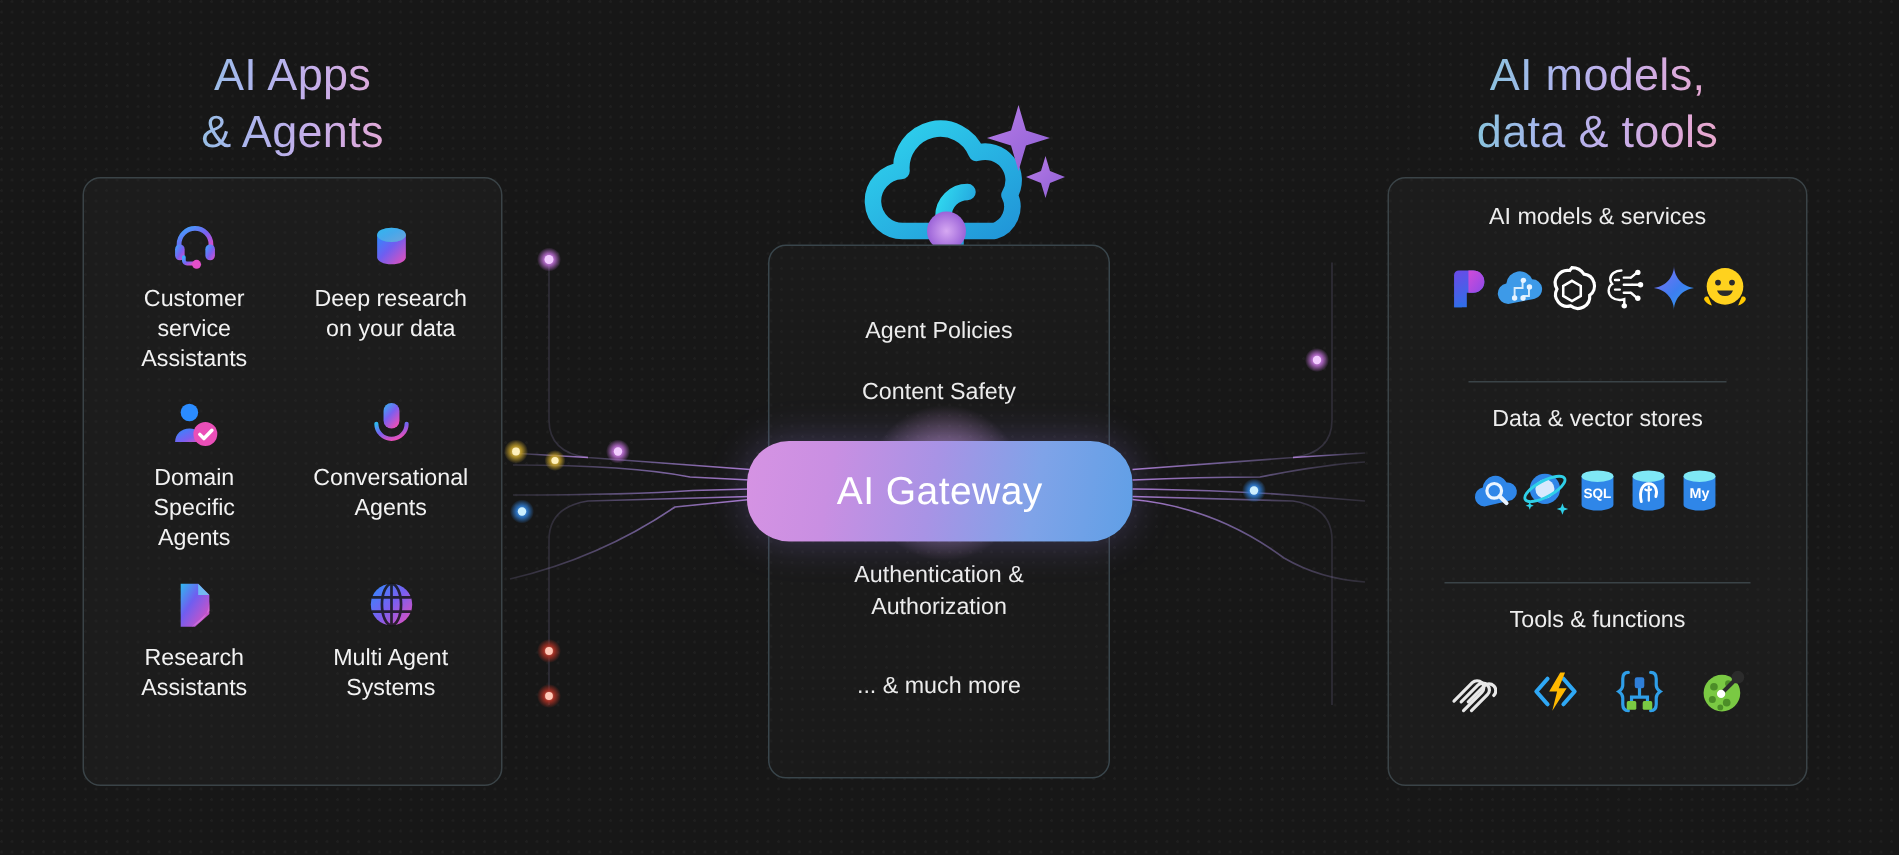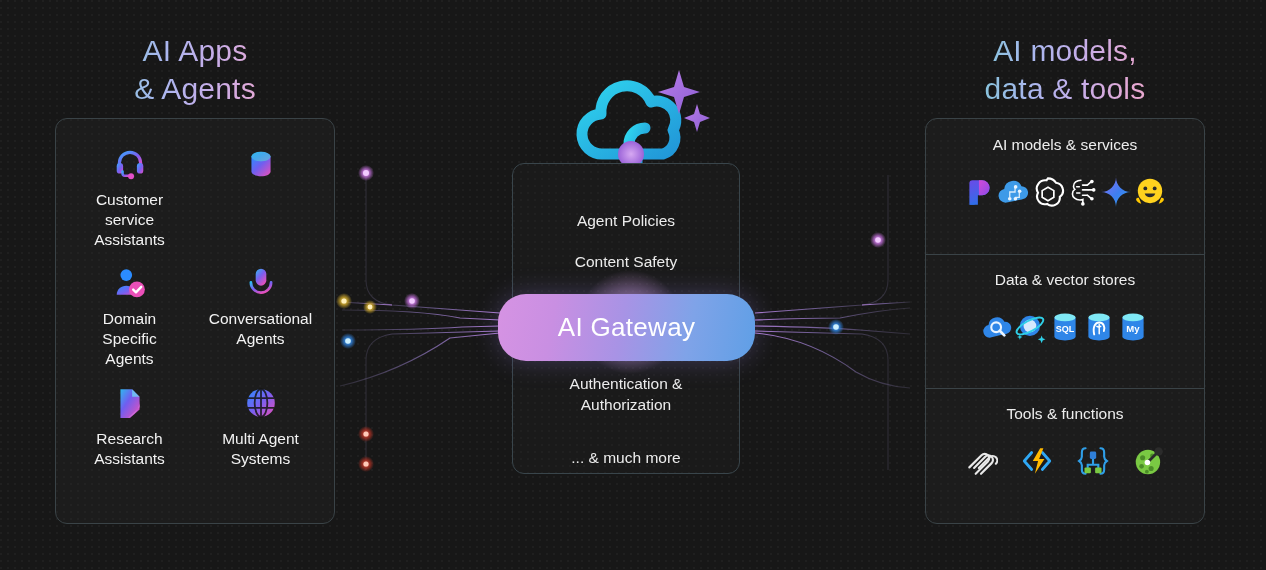--- a/index.html
+++ b/index.html
@@ -49,21 +49,21 @@
     position: absolute;
     border: 1px solid #3a4347;
     border-radius: 12px;
     background-color: #1c1c1c;
     background-image:
       radial-gradient(circle at 1px 1px, rgba(255,255,255,0.028) 0.8px, transparent 1px);
     background-size: 7px 7px;
   }
 
   #panel-left  { left: 55px;  top: 118px; width: 280px; height: 406px; }
-  #panel-center{ left: 512px; top: 163px; width: 228px; height: 311px;
+  #panel-center{ left: 512px; top: 163px; width: 228px; height: 356px;
                  border-color: #39454b; background-color: #1a1a1a; }
   #panel-right { left: 925px; top: 118px; width: 280px; height: 406px; }
 
   
   #left-grid {
     position: absolute; inset: 0;
     display: grid;
     grid-template-columns: 1fr 1fr;
     grid-template-rows: 1fr 1fr 1fr;
     padding: 22px 8px 24px;
@@ -128,20 +128,21 @@
     font-size: 26px;
     font-weight: 400;
     letter-spacing: 0.3px;
   }
 
   
   #right-sections {
     position: absolute; inset: 0;
     display: flex;
     flex-direction: column;
+    align-items: center;
   }
   .right-section {
     flex: 1;
     display: flex;
     flex-direction: column;
     align-items: center;
     justify-content: flex-start;
     padding-top: 16px;
     position: relative;
   }
@@ -293,20 +294,22 @@
               <linearGradient id="gDb" x1="0" y1="0" x2="1" y2="1">
             <stop offset="0%" stop-color="#2b8cff"></stop>
                 <stop offset="45%" stop-color="#6f5ef0"></stop>
             <stop offset="100%" stop-color="#ea4fb8"></stop>
               </linearGradient>
             </defs>
           <path d="M7 9v14c0 2.5 4 4.5 9 4.5s9-2 9-4.5V9z" fill="url(#gDb)"></path>
           <ellipse cx="16" cy="9" rx="9" ry="4.5" fill="#2fd0e8"></ellipse>
           <ellipse cx="16" cy="9" rx="9" ry="4.5" fill="url(#gDb)" opacity="0.35"></ellipse>
         </svg>
+        <div class="app-label">Deep research
+on your data</div>
       </div>
 
       <div class="app-cell">
         <svg class="app-icon" viewBox="0 0 32 32">
           <defs>
               <linearGradient id="gPer" x1="0" y1="0" x2="1" y2="1">
             <stop offset="0%" stop-color="#2b8cff"></stop>
                 <stop offset="60%" stop-color="#7a5ff0"></stop>
             <stop offset="100%" stop-color="#ea4fb8"></stop>
               </linearGradient>

